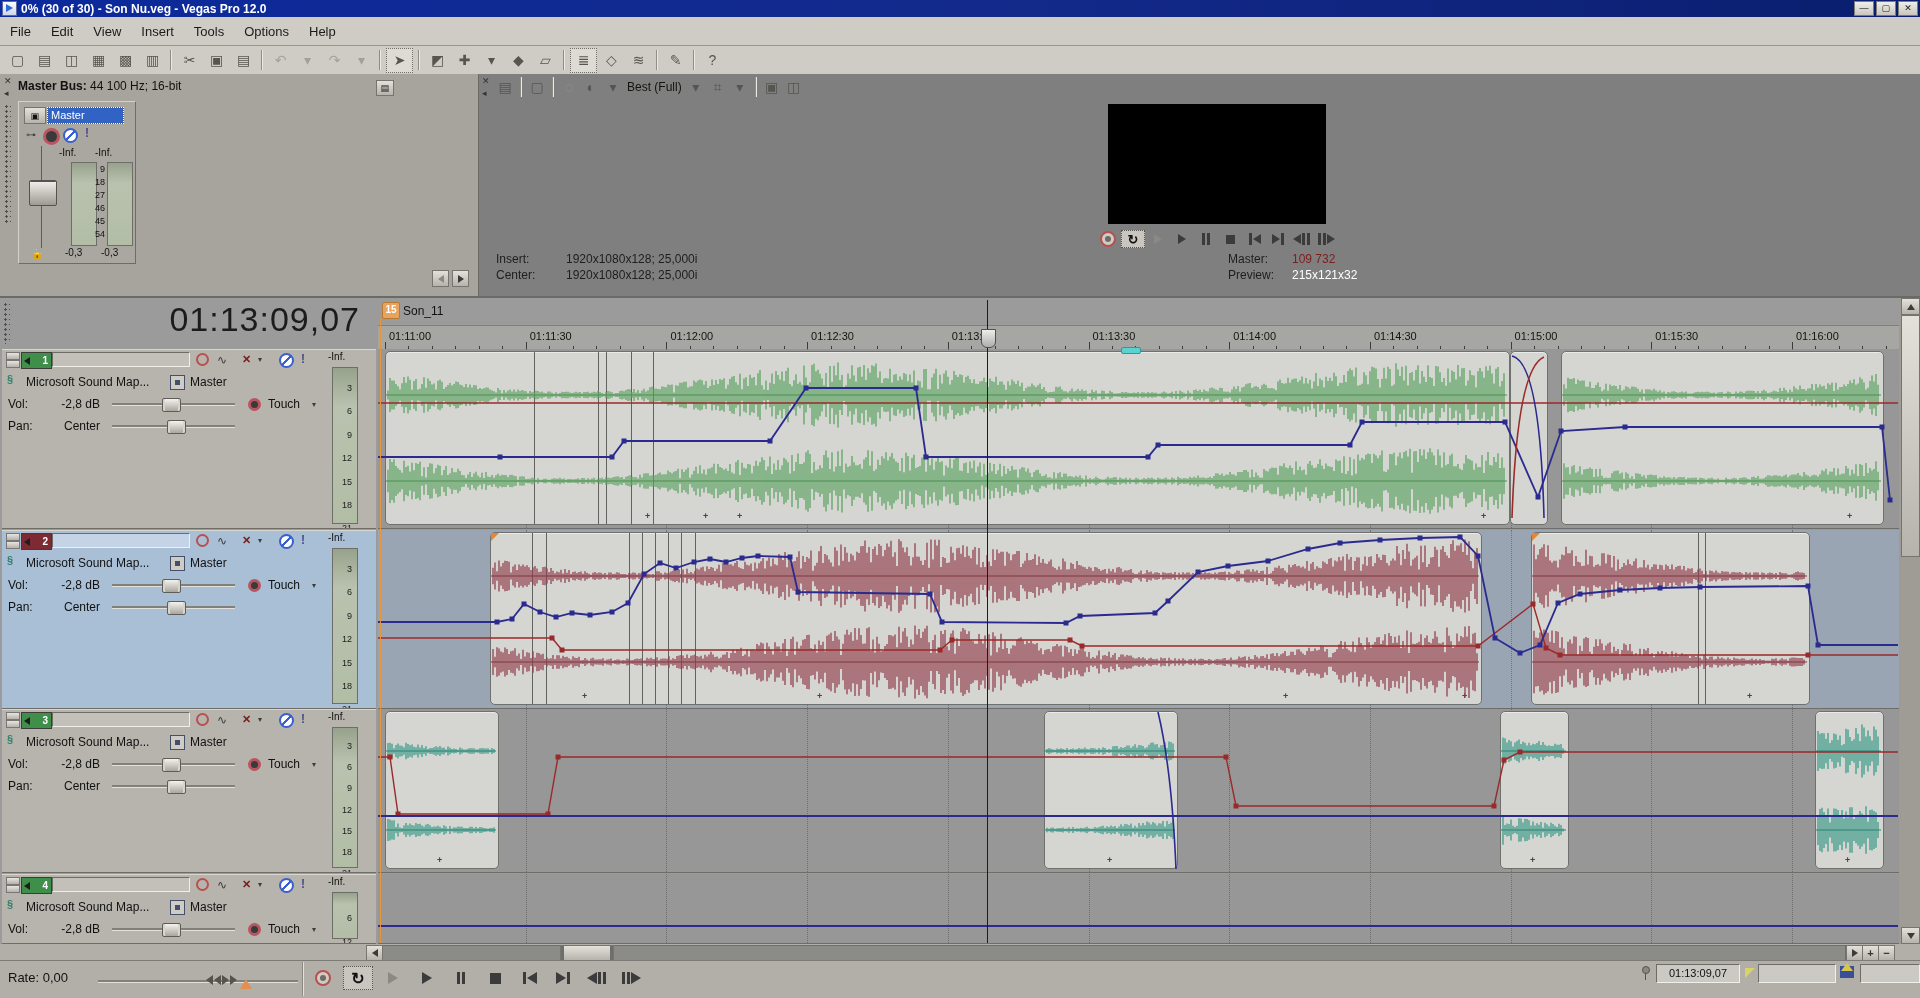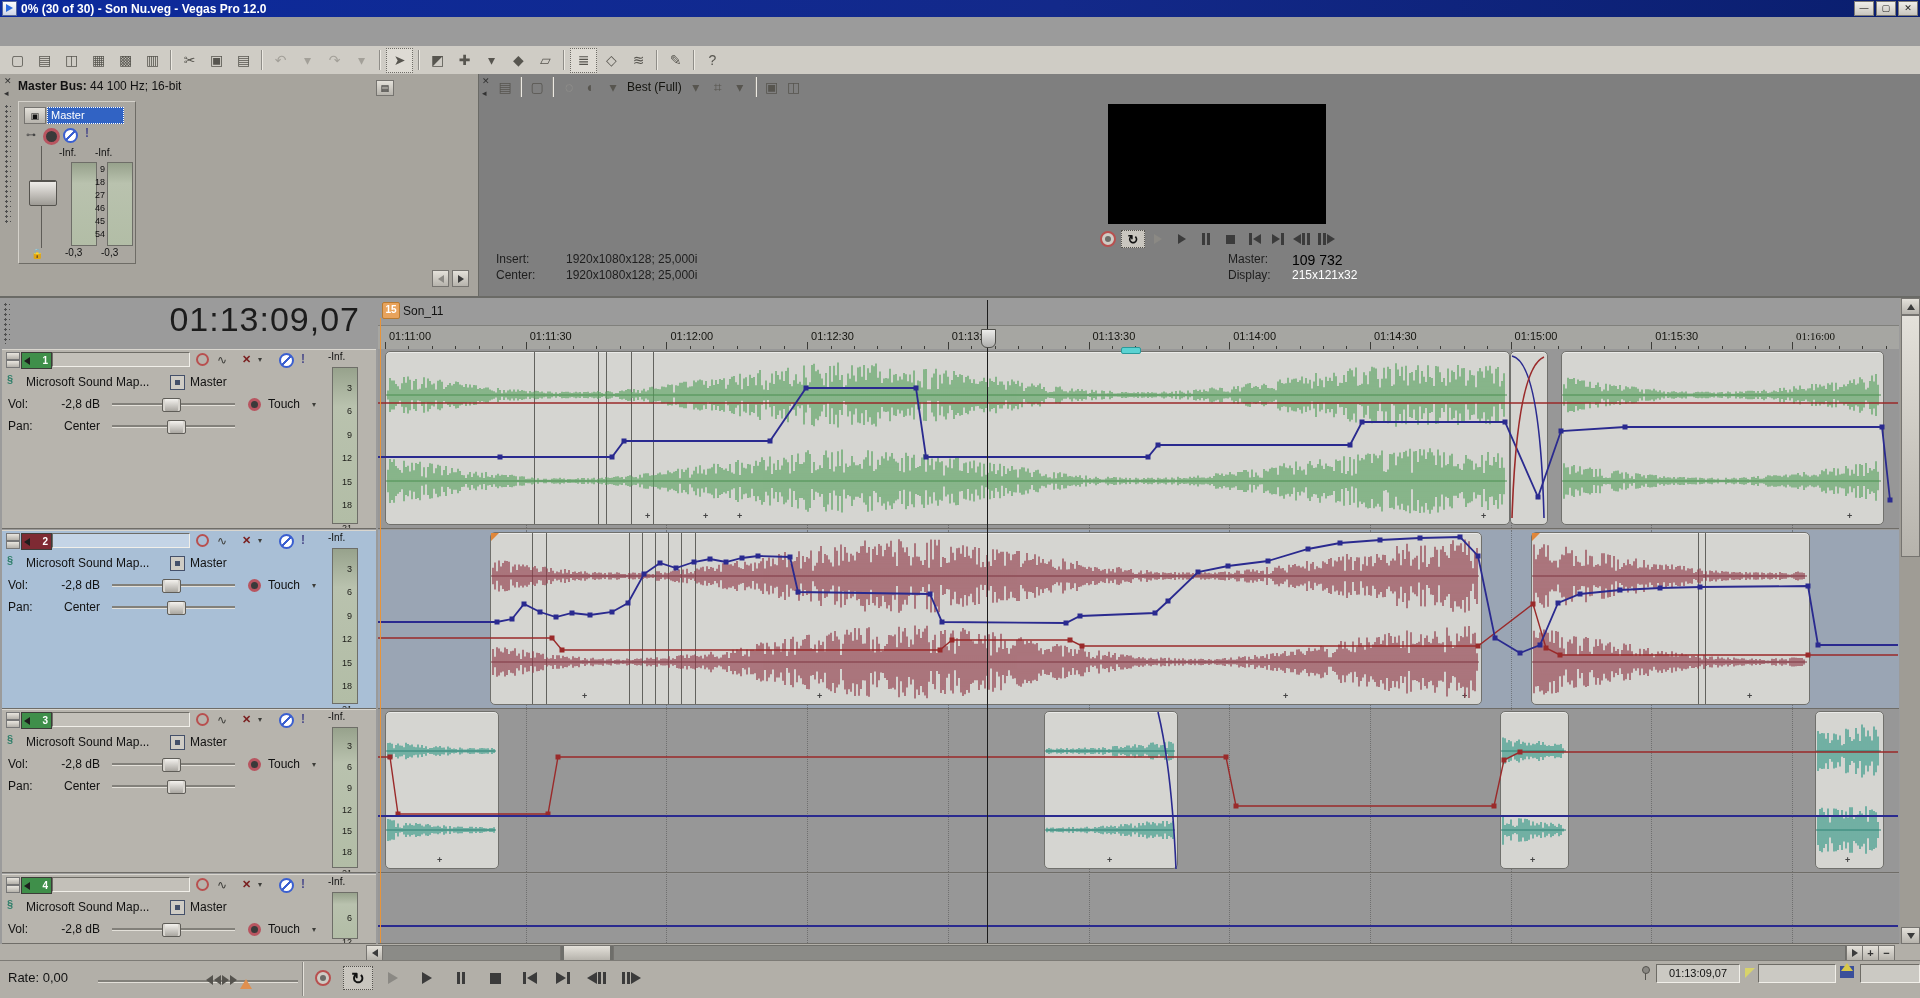--- a/index.html
+++ b/index.html
@@ -67,20 +67,29 @@
     <div id="appicon"></div>
     <span id="title-text">0% (30 of 30) - Son Nu.veg - Vegas Pro 12.0</span>
     <div style="flex:1"></div>
     <div id="winbtns" class="flex" style="margin-right:2px">
         <div class="winbtn">—</div>
         <div class="winbtn">▢</div>
         <div class="winbtn">✕</div>
       </div>
   </div>
 
+  <div id="menubar" class="abs flex">
+      <div class="menu-item">File</div>
+      <div class="menu-item">Edit</div>
+      <div class="menu-item">View</div>
+      <div class="menu-item">Insert</div>
+      <div class="menu-item">Tools</div>
+      <div class="menu-item">Options</div>
+      <div class="menu-item">Help</div>
+    </div>
 
   <div id="toolbar" class="abs flex">
       <div class="tbtn">▢</div>
       <div class="tbtn">▤</div>
       <div class="tbtn">◫</div>
       <div class="tbtn">▦</div>
       <div class="tbtn">▩</div>
       <div class="tbtn">▥</div>
       <div class="tsep"></div>
       <div class="tbtn">✂</div>
@@ -211,22 +220,22 @@
         <span class="s-bar"></span>
         <span class="s-tri-r" style="border-width: 5px 0px 5px 8px;"></span>
       </div>
     </div>
 
   <div class="abs" style="left:496px;top:252px;font-size:12px;color:#1e1e1e;">Insert:</div>
   <div class="abs" style="left:566px;top:252px;font-size:12px;color:#1e1e1e;">1920x1080x128; 25,000i</div>
   <div class="abs" style="left:496px;top:268px;font-size:12px;color:#1e1e1e;">Center:</div>
   <div class="abs" style="left:566px;top:268px;font-size:12px;color:#1e1e1e;">1920x1080x128; 25,000i</div>
   <div class="abs" style="left:1228px;top:252px;font-size:12px;color:#1e1e1e;">Master:</div>
-  <div class="abs" style="left:1292px;top:252px;font-size:14px;color:#000000;">109 732</div>
-  <div class="abs" style="left:1228px;top:268px;font-size:12px;color:#1e1e1e;">Display:</div>
+  <div class="abs" style="left:1292px;top:252px;font-size:12px;color:#7f1d1d;">109 732</div>
+  <div class="abs" style="left:1228px;top:268px;font-size:12px;color:#1e1e1e;">Preview:</div>
   <div class="abs" style="left:1292px;top:268px;font-size:12px;color:#fff;">215x121x32</div>
 
   <div class="abs" style="left:0;top:296px;width:1920px;height:2px;background:#6a6a66;"></div>
   <div class="abs dotgrip" style="left:3px;top: 302px;height:42px;"></div>
   <div class="abs" style="left:20px;top:300px;width:340px;height:44px;font-size:34px;color:#1c1c1c;text-align:right;letter-spacing:1px;">01:13:09,07</div>
 
   <div class="abs" style="left:378px;top:298px;width:1521px;height:27px;background:#9b9b9b;border-bottom:1px solid #80807c;"></div>
   <div class="abs" style="left:382px;top:302px;width:16px;height:15px;background:#e8a35c;border:1px solid #b87a30;border-radius:2px;color:#fff;font-size:10px;font-weight:bold;text-align:center;line-height:14px;">15</div>
   <div class="abs" style="left:403px;top:304px;font-size:12px;">Son_11</div>
   <div id="ruler" class="abs" style="left:378px;top:326px;width:1521px;height:23px;background:#a6a6a2;border-bottom:2px solid #484844;">
@@ -294,21 +303,21 @@
       <div class="tick" style="left: 1226.4px; height: 3px;"></div>
       <div class="tick" style="left: 1249.85px; height: 3px;"></div>
       <div class="tick" style="left: 1273.3px; height: 7px;"></div>
       <div class="ruler-label" style="left: 1277.3px;">01:15:30</div>
       <div class="tick" style="left: 1296.75px; height: 3px;"></div>
       <div class="tick" style="left: 1320.2px; height: 3px;"></div>
       <div class="tick" style="left: 1343.65px; height: 3px;"></div>
       <div class="tick" style="left: 1367.1px; height: 3px;"></div>
       <div class="tick" style="left: 1390.55px; height: 3px;"></div>
       <div class="tick" style="left: 1414px; height: 7px;"></div>
-      <div class="ruler-label" style="left: 1418px; font-family: Liberation Serif, serif;">01:16:00</div>
+      <div class="ruler-label" style="left: 1418px;">01:16:00</div>
       <div class="tick" style="left: 1437.45px; height: 3px;"></div>
       <div class="tick" style="left: 1460.9px; height: 3px;"></div>
       <div class="tick" style="left: 1484.35px; height: 3px;"></div>
       <div class="tick" style="left: 1507.8px; height: 3px;"></div>
       <div class="tick" style="left: 1531.25px; height: 3px;"></div>
     </div>
 
   <div id="tracks">
       <div class="abs hdr" style="left: 2px; top: 349px; width: 374px; height: 179px; overflow: hidden;">
         <div class="abs" style="left: 4px; top: 3px; width: 12px; height: 6px; background: linear-gradient(rgb(232, 229, 222), rgb(181, 178, 171)); border: 1px solid rgb(119, 119, 119);"></div>

